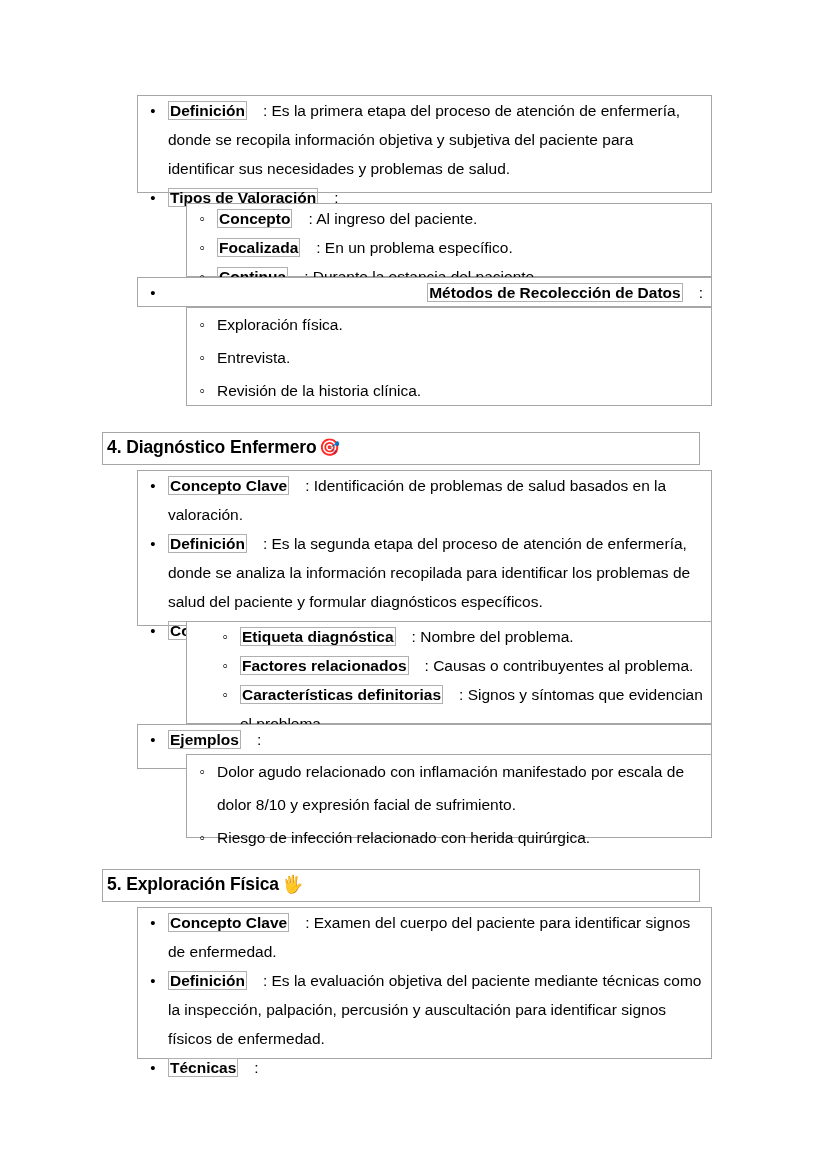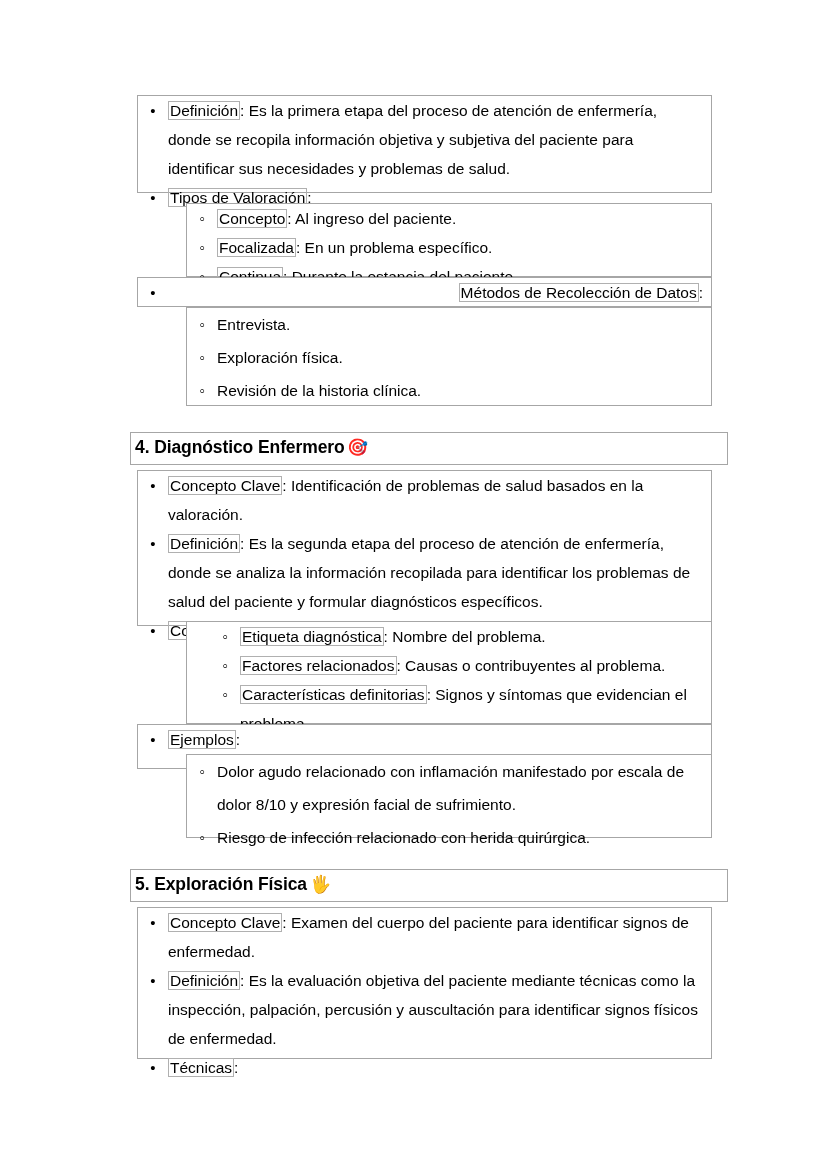--- a/index.html
+++ b/index.html
@@ -20,21 +20,21 @@
     position: absolute;
     left: 0; top: 0;
     width: 828px;
     height: 1171px;
     background: #ffffff;
   }
 
   
   .section-heading {
     position: absolute;
-    left: 130px;
+    left: 102px;
     width: 598px;
     box-sizing: border-box;
     border: 1px solid #a6a6a6;
     background: #ffffff;
     font-size: 17.5px;
     font-weight: bold;
     letter-spacing: -0.1px;
     padding: 3px 0 4px 4px;
     line-height: 1.35;
     white-space: nowrap;
@@ -87,24 +87,24 @@
   .bullet.disc::before  { content: "\2022"; font-size: 15px; }
   .bullet.circ::before  { content: "\25E6"; font-size: 16px; }
 
   .row-text {
     flex: 1 1 auto;
     padding-right: 8px;
   }
 
   
   .term {
-    font-weight: normal;
+    font-weight: bold;
     border: 1px solid #b0b0b0;
     padding: 0 1px;
-    margin-right: 0px;
+    margin-right: 16px;
     display: inline;
     box-decoration-break: clone;
     -webkit-box-decoration-break: clone;
   }
 </style>
 </head>
 <body>
 
 <div class="page">
 
@@ -137,25 +137,25 @@
   <div class="lvl1-box" style="top:277px; height:30px;text-align:right;">
     <div class="row">
       <span class="bullet disc"></span>
       <span class="row-text"><span class="term">Métodos de Recolección de Datos</span><span>:</span></span>
     </div>
   </div>
 
   <div class="lvl2-box" style="top:307px; height:99px;">
     <div class="row loose">
       <span class="bullet circ"></span>
+      <span class="row-text">Exploración física.</span>
+    </div>
+    <div class="row loose">
+      <span class="bullet circ"></span>
       <span class="row-text">Entrevista.</span>
-    </div>
-    <div class="row loose">
-      <span class="bullet circ"></span>
-      <span class="row-text">Exploración física.</span>
     </div>
     <div class="row loose">
       <span class="bullet circ"></span>
       <span class="row-text">Revisión de la historia clínica.</span>
     </div>
   </div>
 
   <div class="section-heading" style="top:432px;">
     <span>4. Diagnóstico Enfermero</span><span class="emoji">🎯</span>
   </div>

